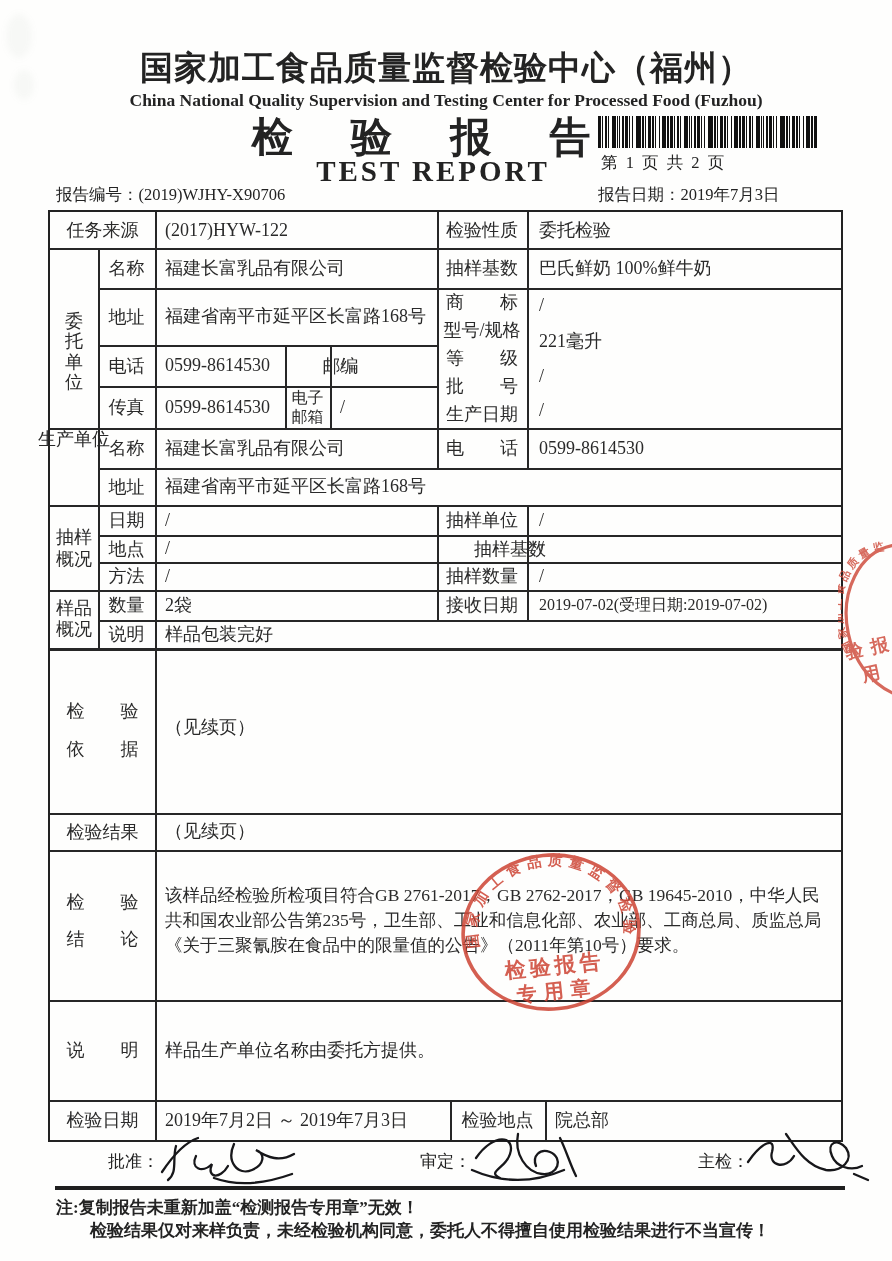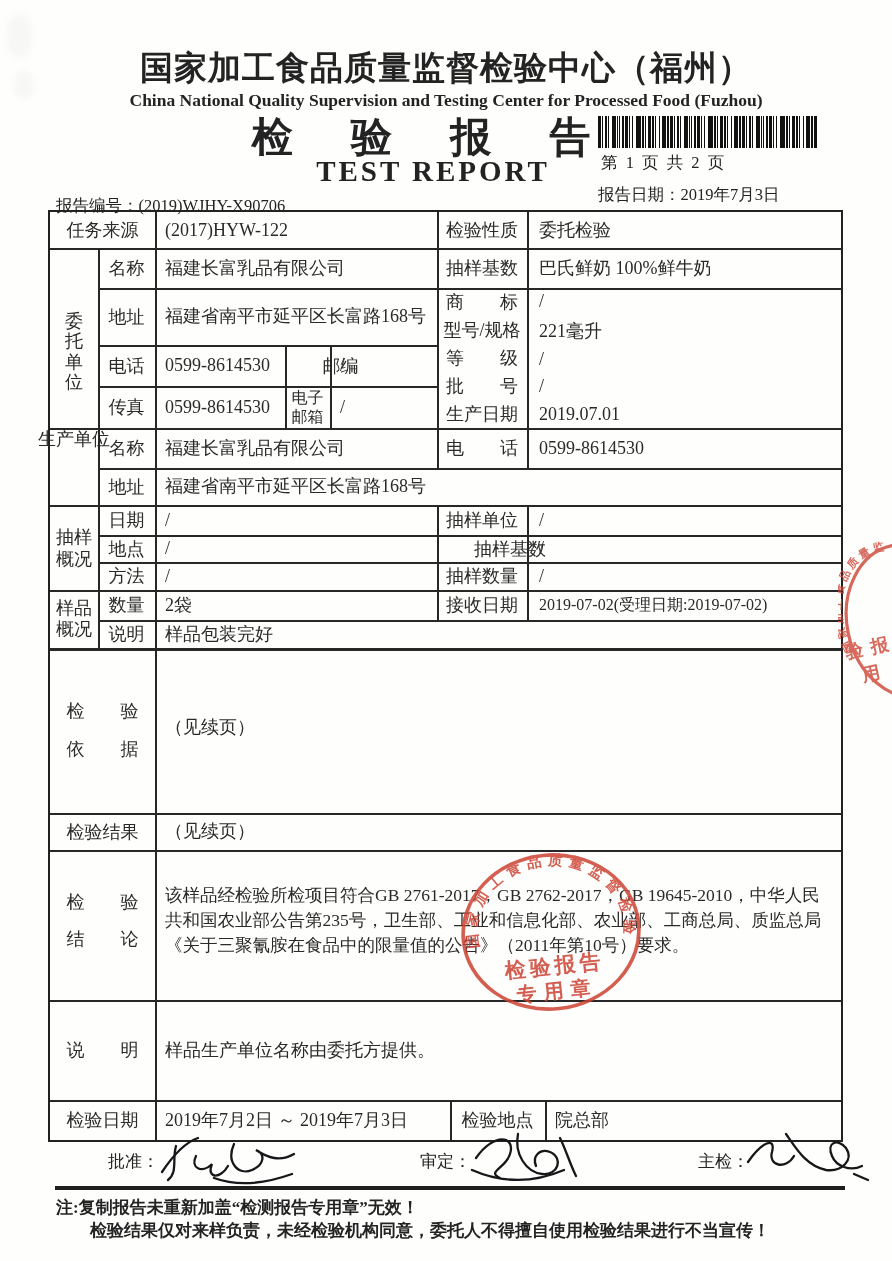--- a/index.html
+++ b/index.html
@@ -96,21 +96,21 @@
         <rect x="198" y="0" width="2" height="32" fill="#111"></rect>
         <rect x="201" y="0" width="1" height="32" fill="#111"></rect>
         <rect x="205" y="0" width="1" height="32" fill="#111"></rect>
         <rect x="208" y="0" width="4" height="32" fill="#111"></rect>
         <rect x="213" y="0" width="2" height="32" fill="#111"></rect>
         <rect x="216" y="0" width="3" height="32" fill="#111"></rect>
       </svg>
   </div>
   <div class="abs" style="left:601px;top:152px;font-size:16.5px;letter-spacing:2px;">第 1 页  共 2 页</div>
 
-  <div class="abs" style="left:56px;top:184px;font-size:16.5px;margin-top:11px;">
+  <div class="abs" style="left:56px;top:184px;font-size:16.5px;">
     <span>报告编号：</span><span>(2019)WJHY-X90706</span>
   </div>
   <div class="abs" style="left:598px;top:184px;font-size:16.5px;">
     <span>报告日期：</span><span>2019年7月3日</span>
   </div>
 
   <div id="report-table">
 
     <div class="cell lblc" style="left:0;top:0;width:105px;height:36px;">任务来源</div>
     <div class="cell" style="left:115px;top:0;line-height:36px;">(2017)HYW-122</div>
@@ -138,21 +138,20 @@
       <div>型号/规格</div>
       <div>等　　级</div>
       <div>批　　号</div>
       <div>生产日期</div>
     </div>
     <div class="cell" style="left:489px;top:76px;width:295px;height:140px;display:flex;flex-direction:column;justify-content:space-around;">
       <div>/</div>
       <div>221毫升</div>
       <div>/</div>
       <div>/</div>
-      <div>2019.07.01</div>
     </div>
 
     <div class="cell" style="left:0;top:216px;width:48px;height:77px;display:flex;flex-direction:row;justify-content:center;text-align:center;line-height:22px;">
       <div>生产</div>
       <div>单位</div>
     </div>
     <div class="cell lblc" style="left:48px;top:216px;width:57px;height:40px;">名称</div>
     <div class="cell" style="left:115px;top:216px;line-height:40px;">福建长富乳品有限公司</div>
     <div class="cell lblc" style="left:387px;top:216px;width:90px;height:40px;">电　　话</div>
     <div class="cell" style="left:489px;top:216px;line-height:40px;">0599-8614530</div>

